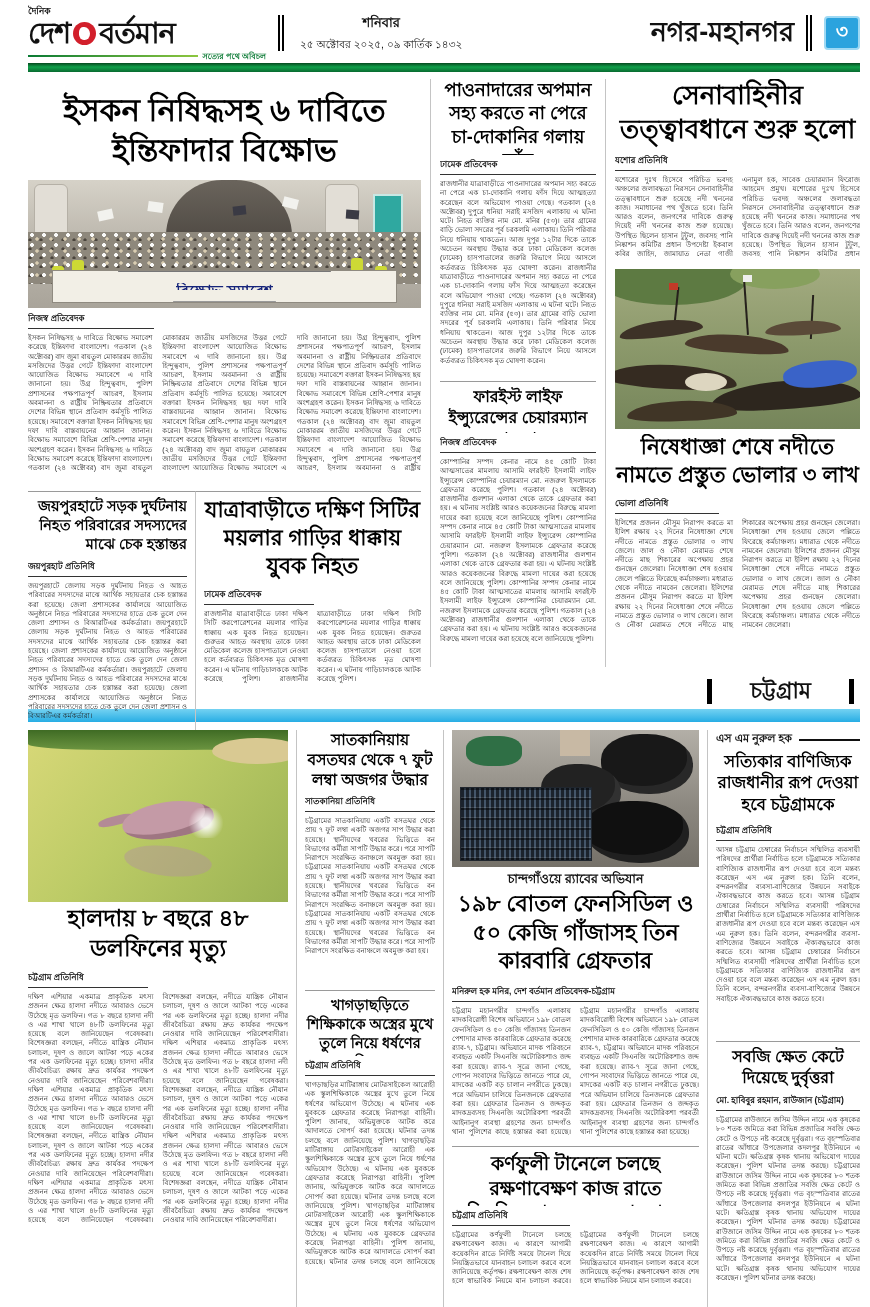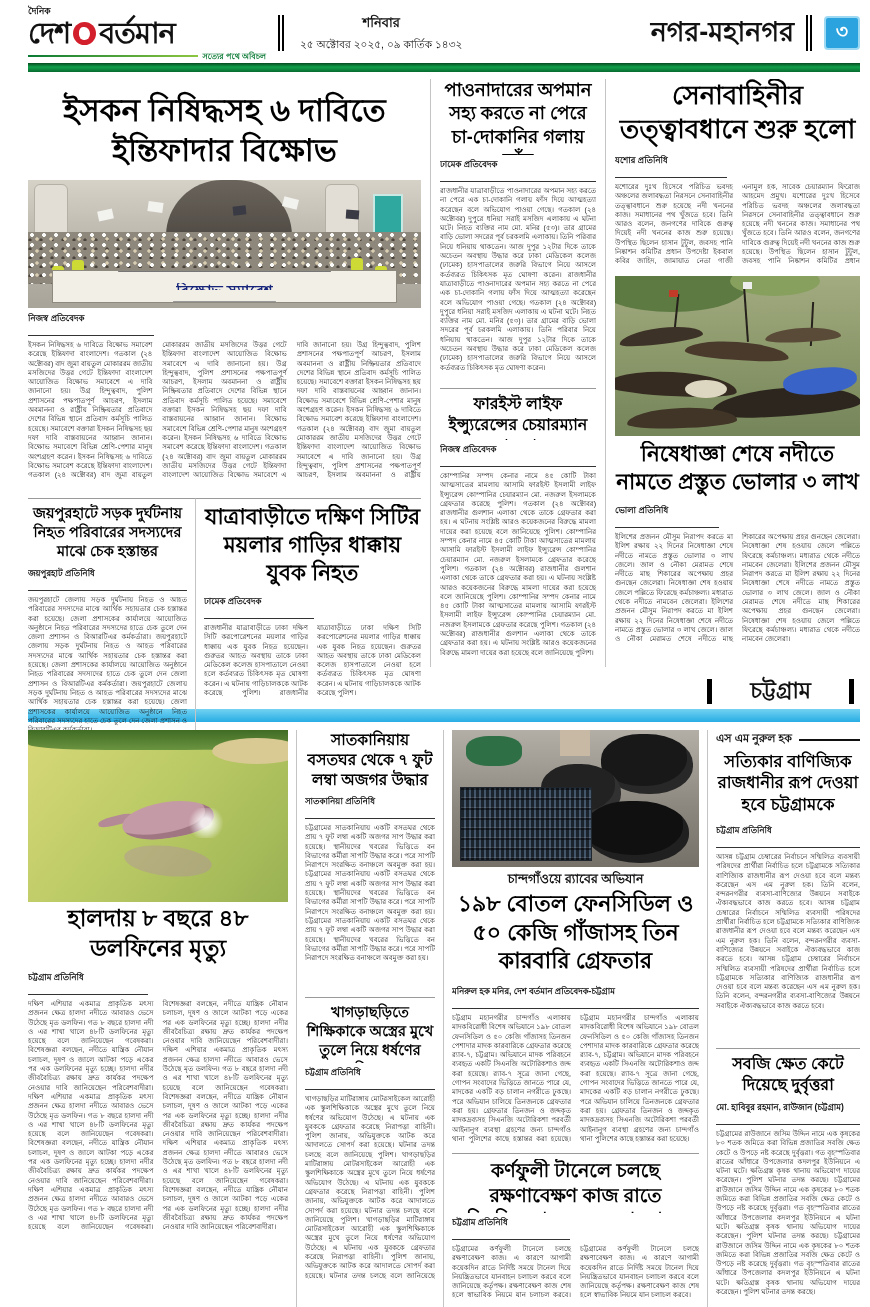--- a/index.html
+++ b/index.html
@@ -21,41 +21,41 @@
   .dbar{width:6px;height:36px;border-left:2px solid #000;border-right:2px solid #000;flex:none;}
   .datebox{text-align:center;padding:0 4px;}
   .weekday{font-weight:bold;font-size:13px;}
   .dateline{font-size:10.5px;margin-top:3px;}
   .section-title{font-size:27px;font-weight:bold;margin-left:auto;white-space:nowrap;}
   .pagebox{width:36px;height:34px;background:#2ba3de;border:2px solid #9ed9f4;color:#fff;font-size:19px;font-weight:bold;display:flex;align-items:center;justify-content:center;border-radius:4px;flex:none;}
   .greenbar{height:9px;background:linear-gradient(to bottom,#06491f,#10a04a 45%,#086b30);margin-top:3px;}
 
   
   .hl{font-weight:bold;text-align:center;color:#000;line-height:1.3;overflow:hidden;}
-  .byline{font-size:8.5px;font-weight:bold;border-bottom:1px solid #333;padding-bottom:9px;margin:3px 0 4px;overflow:hidden;white-space:nowrap;}
+  .byline{font-size:8.5px;font-weight:bold;border-bottom:1px solid #333;padding-bottom:2px;margin:3px 0 4px;overflow:hidden;white-space:nowrap;}
   .body-txt{font-size:7px;line-height:1.33;text-align:justify;overflow:hidden;color:#1c1c1c;word-break:break-word;}
   .cols2{column-count:2;column-gap:9px;}
   .cols3{column-count:3;column-gap:10px;}
   .kicker{text-align:center;font-size:11px;overflow:hidden;white-space:nowrap;}
   .kicker-b{font-weight:bold;font-size:12.5px;}
   .kicker-line{display:flex;align-items:center;gap:7px;font-weight:bold;font-size:11px;overflow:hidden;justify-content:flex-end;}
   .kicker-line::after{content:"";flex:1;height:2px;background:#111;}
   .substory{border-top:1px solid #9a9a9a;margin-top:6px;padding-top:5px;}
 
   
   .topgrid{display:flex;margin-top:7px;height:588px;}
   .colA{width:402px;flex:none;padding-right:9px;}
   .colB{width:176px;flex:none;padding:0 9px;border-left:1px solid #c4c4c4;border-right:1px solid #c4c4c4;}
   .colC{flex:1;padding-left:9px;}
   .h-iskcon{font-size:31px;height:86px;margin-top:12px;}
   .h-pawna{font-size:18px;height:76px;}
   .h-sena{font-size:26px;height:72px;}
   .h-far{font-size:16px;height:46px;}
   .h-nish{font-size:21.5px;height:60px;margin-top:5px;}
-  .h-joy{font-size:14.5px;height:60px;}
+  .h-joy{font-size:14.5px;height:60px;text-align:right;}
   .h-jatra{font-size:21.5px;height:88px;}
   .bottomrowA{display:flex;margin-top:6px;}
   .joy-block{width:168px;flex:none;padding-right:8px;border-right:1px solid #c4c4c4;}
   .jatra-block{flex:1;padding-left:8px;}
 
   
   .ph{position:relative;overflow:hidden;background:#ccc;}
   .abs{position:absolute;}
 
   .ph-protest{height:128px;margin:3px 0 4px;background:linear-gradient(to bottom,#d6d2c8,#bdb8ae 45%,#a9a49a);}

